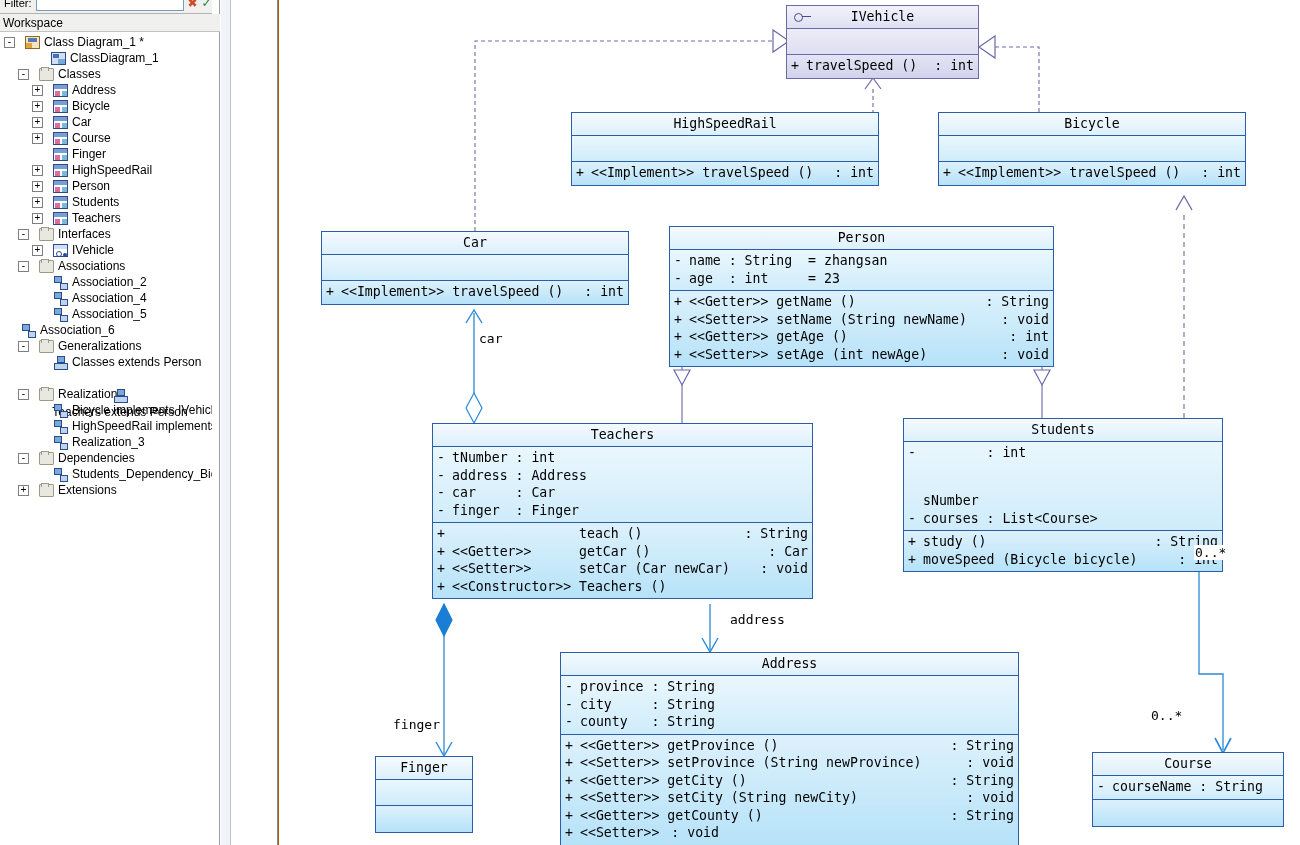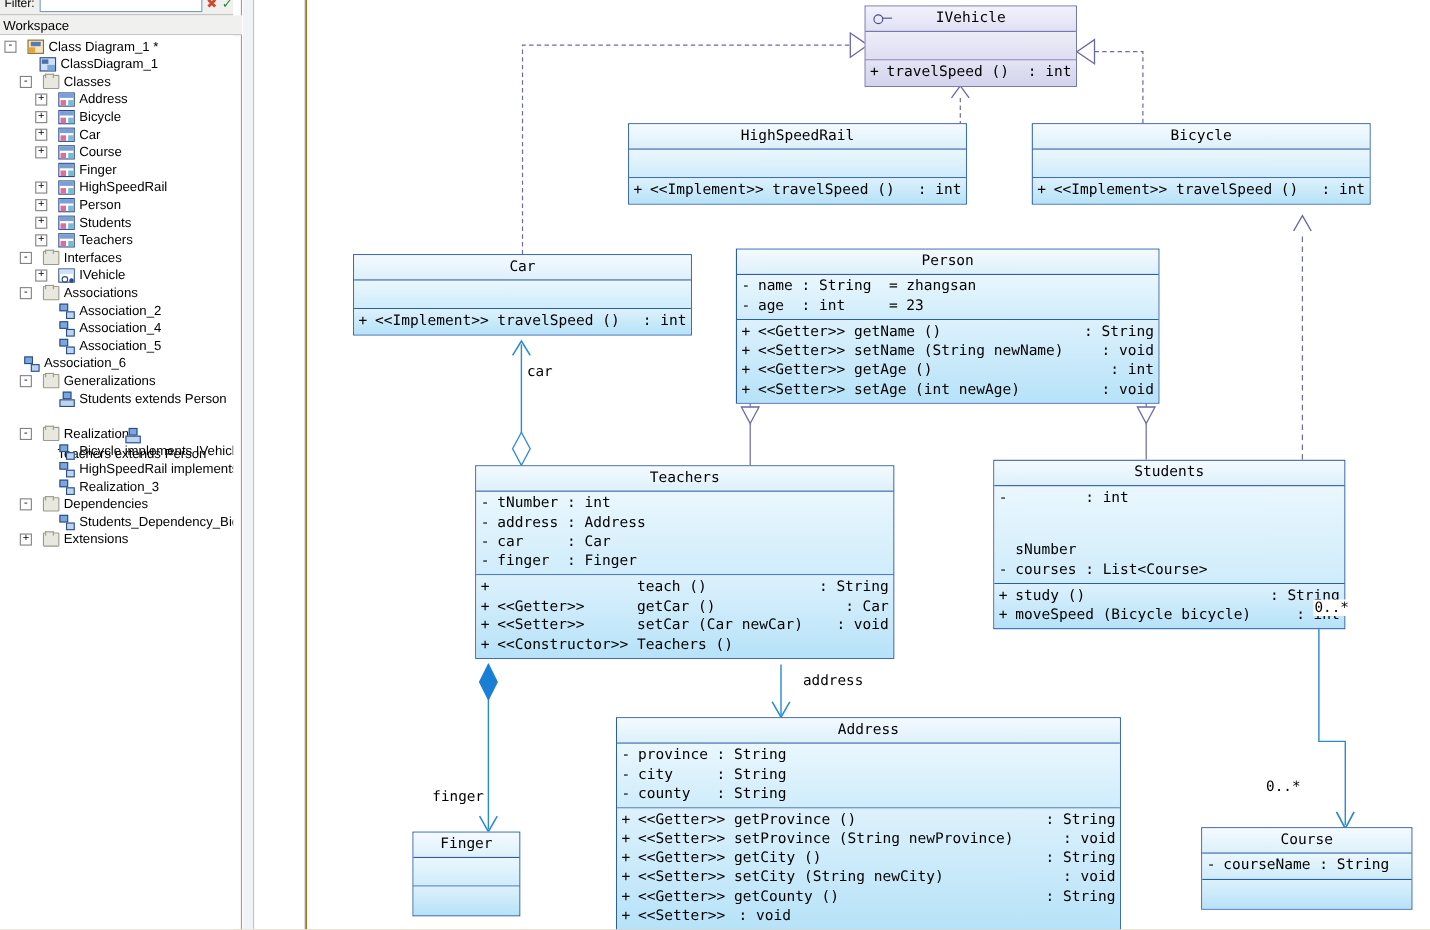--- a/index.html
+++ b/index.html
@@ -166,21 +166,21 @@
 
     <div id="tree">
         <div class="tree-row" style="padding-left: 4px;">
           <span class="expander">
             <span>-</span>
           </span>
           <span class="dots"></span>
           <span class="ic ic-root"></span>
           <span class="tree-label">Class Diagram_1 *</span>
         </div>
-        <div class="tree-row" style="padding-left: 15px;">
+        <div class="tree-row" style="padding-left: 30px;">
           <span class="expander none"></span>
           <span class="dots"></span>
           <span class="ic ic-diagram"></span>
           <span class="tree-label">ClassDiagram_1</span>
         </div>
         <div class="tree-row" style="padding-left: 18px;">
           <span class="expander">
             <span>-</span>
           </span>
           <span class="dots"></span>
@@ -310,21 +310,21 @@
             <span>-</span>
           </span>
           <span class="dots"></span>
           <span class="ic ic-folder"></span>
           <span class="tree-label">Generalizations</span>
         </div>
         <div class="tree-row" style="padding-left: 32px;">
           <span class="expander none"></span>
           <span class="dots"></span>
           <span class="ic ic-gen"></span>
-          <span class="tree-label">Students extends Person</span>
+          <span class="tree-label">Classes extends Person</span>
         </div>
         <div class="tree-row" style="padding-left: 32px; flex-direction: column;">
           <span class="expander none"></span>
           <span class="dots"></span>
           <span class="ic ic-gen"></span>
           <span class="tree-label">Teachers extends Person</span>
         </div>
         <div class="tree-row" style="padding-left: 18px;">
           <span class="expander">
             <span>-</span>

